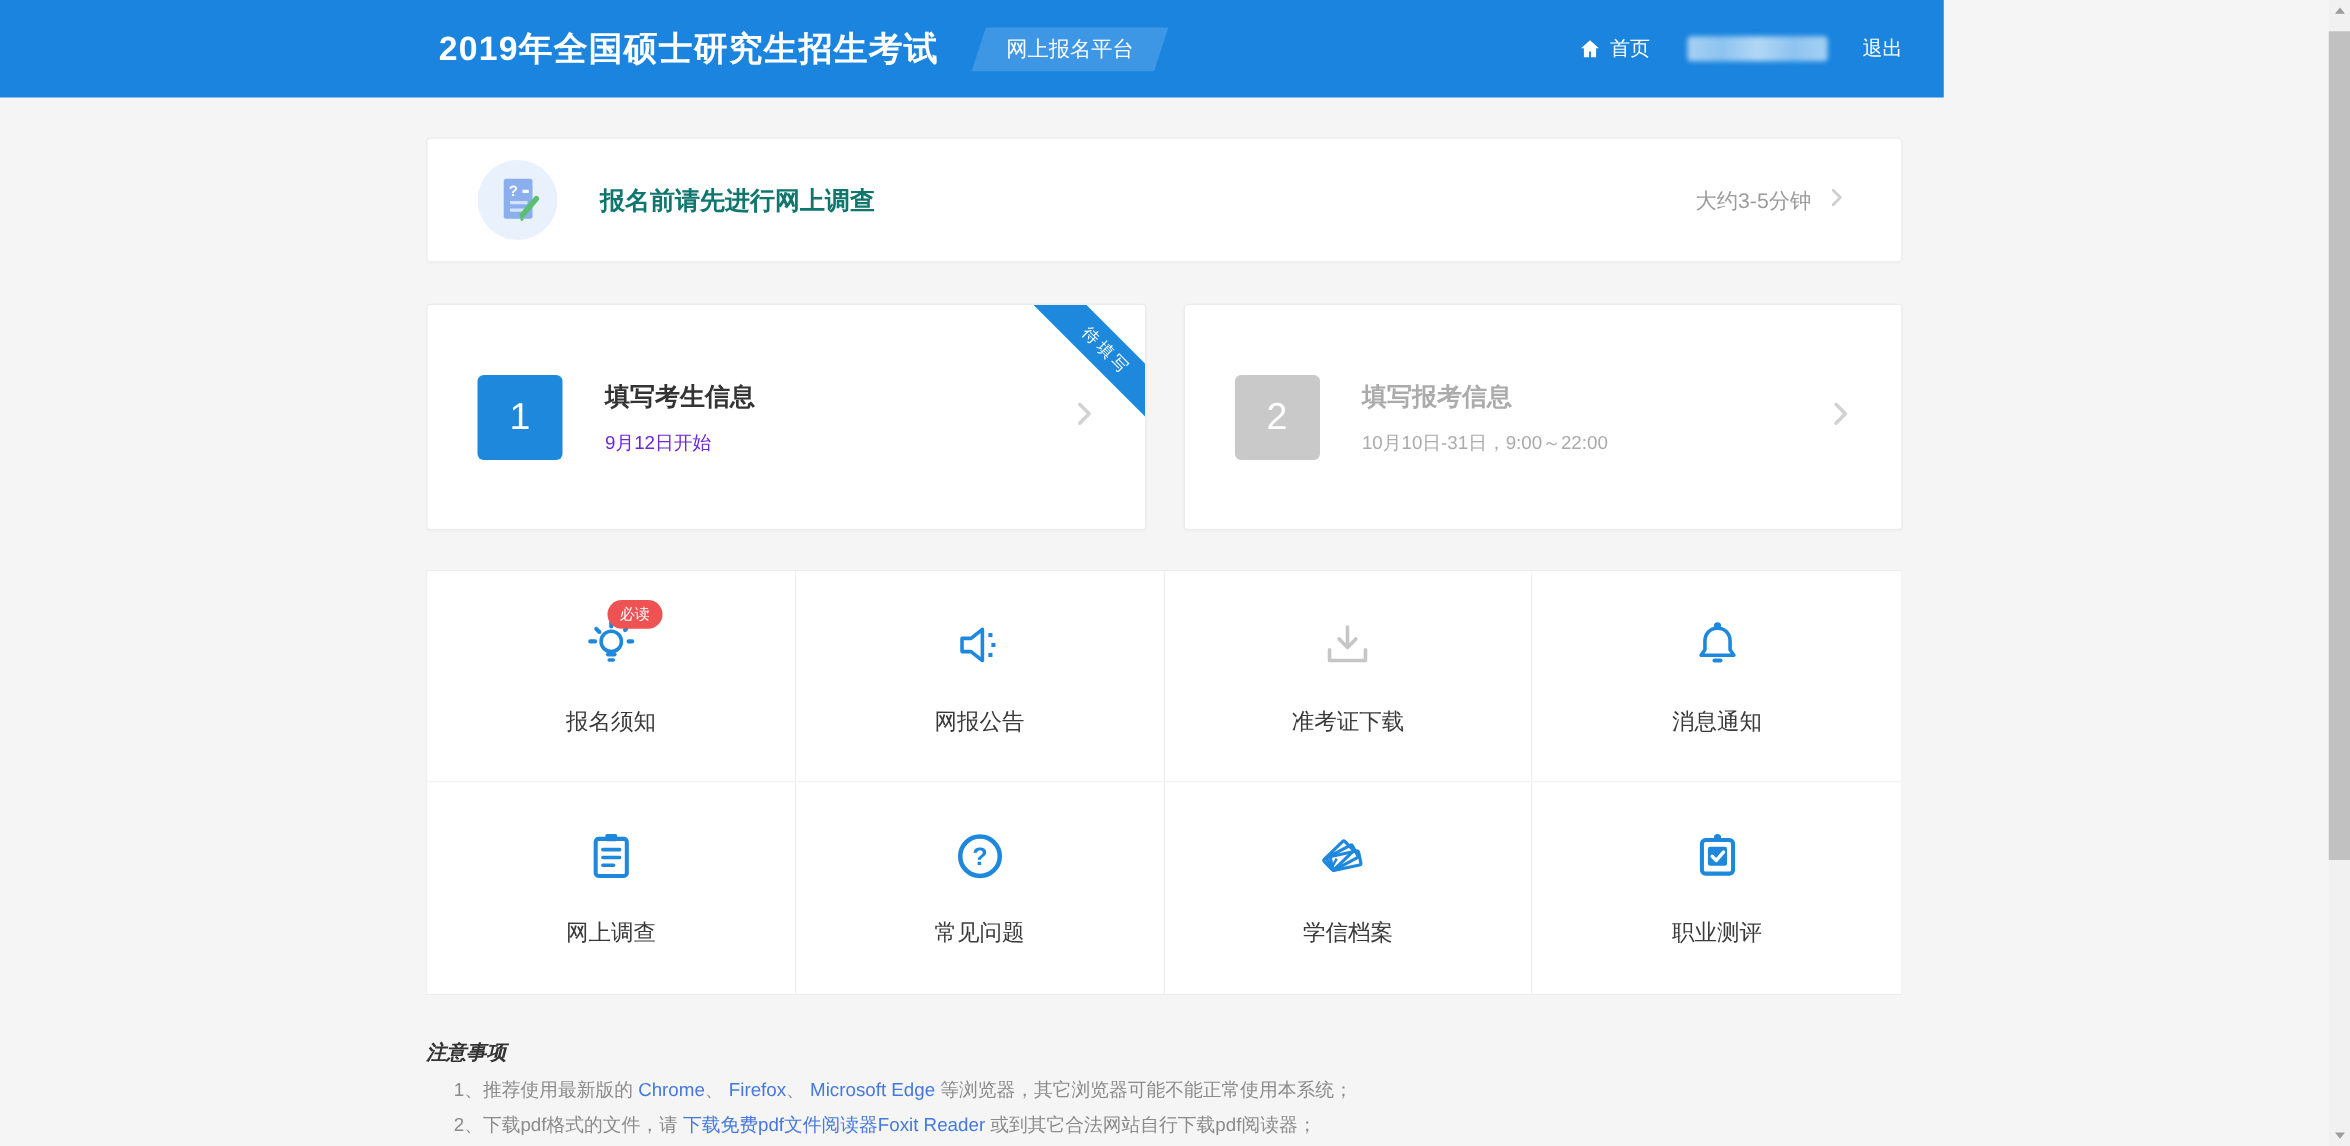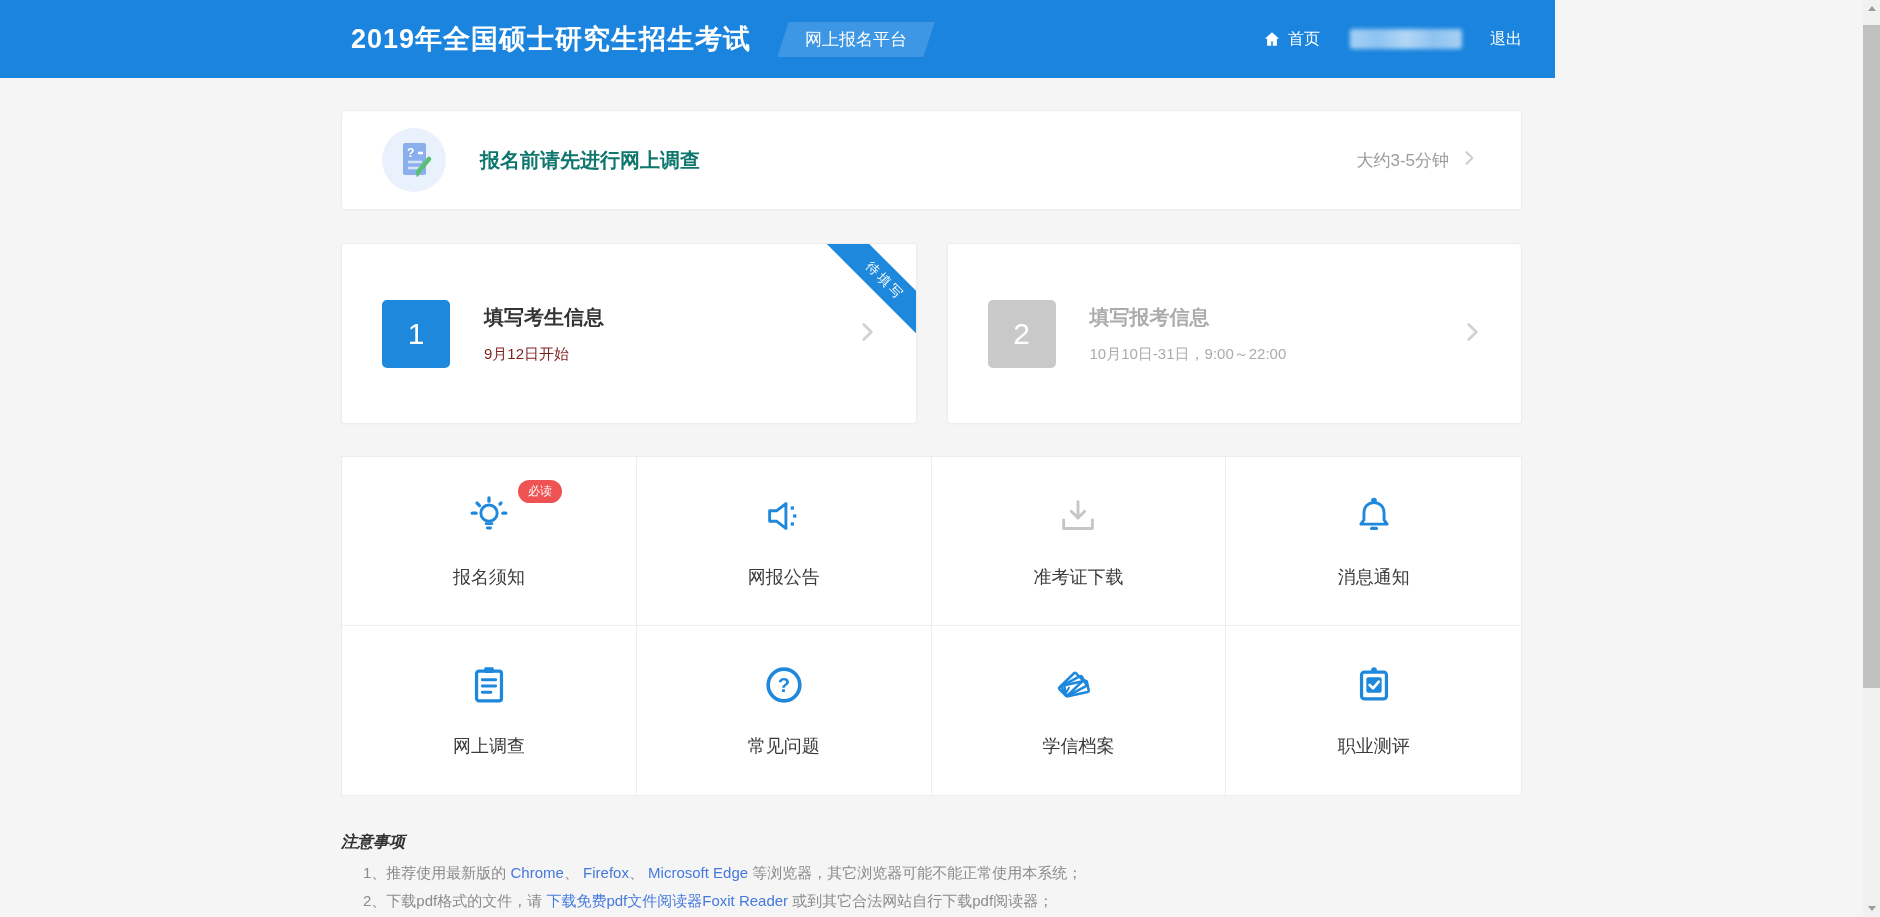--- a/index.html
+++ b/index.html
@@ -57,21 +57,21 @@
     flex:1; height:181px; position:relative; display:flex; align-items:center;
     padding:0 36px 0 40px; cursor:pointer; overflow:hidden;
   }
   .step-num{
     width:68px; height:68px; border-radius:5px; background:var(--accent);
     color:#fff; font-size:30px; display:flex; align-items:center; justify-content:center;
   }
   .step-card.disabled .step-num{ background:var(--disabled); }
   .step-texts{ margin-left:34px; }
   .step-title{ font-size:20px; font-weight:700; color:#333; }
-  .step-sub{ font-size:15px; color:#7f1d1d; margin-top:14px; }
+  .step-sub{ font-size:15px; color:#6d28d9; margin-top:14px; }
   .step-card.disabled .step-title, .step-card.disabled .step-sub{ color:#ababab; }
   .step-chev{ margin-left:auto; }
   .ribbon-wrap{ position:absolute; top:0; right:0; width:96px; height:96px; overflow:hidden; }
   .ribbon{
     position:absolute; top:22px; left:-10px; width:150px; height:30px; line-height:30px;
     background:var(--accent); color:#fff; font-size:13px; letter-spacing:3px;
     text-align:center; transform:rotate(45deg);
   }
   
   .grid{
@@ -81,21 +81,21 @@
   .tile{
     border-right:1px solid #eeeeee; border-bottom:1px solid #eeeeee;
     display:flex; flex-direction:column; align-items:center; cursor:pointer;
     padding-top:36px; background:#fff;
   }
   .tile:nth-child(4n){ border-right:none; }
   .tile:nth-child(n+5){ border-bottom:none; }
   .tile-icon{ position:relative; width:46px; height:46px; }
   .tile-label{ margin-top:26px; font-size:18px; color:#3a3a3a; }
   .must-read{
-    position:absolute; left:52px; top:-13px; background:var(--badge-red); color:#fff;
+    position:absolute; left:20px; top:-13px; background:var(--badge-red); color:#fff;
     font-size:12px; padding:3px 10px; border-radius:999px; white-space:nowrap;
   }
   
   .notes{ margin-top:20px; padding-bottom:40px; }
   .notes-heading{ font-size:16px; font-weight:700; color:#333; padding-top:16px;font-style:italic; }
   .note-line{ font-size:15px; color:#8b8b8b; margin-top:12px; line-height:1.05;margin-left:22px; }
   .note-line a{ color:var(--link); text-decoration:none; cursor:pointer; }
   
   .scrollbar{ position:absolute; top:0; right:0; width:17px; height:917px; background:#f1f1f1; }
   .sb-arrow{ position:absolute; left:0; width:17px; height:17px; display:flex; align-items:center; justify-content:center; cursor:pointer; }

